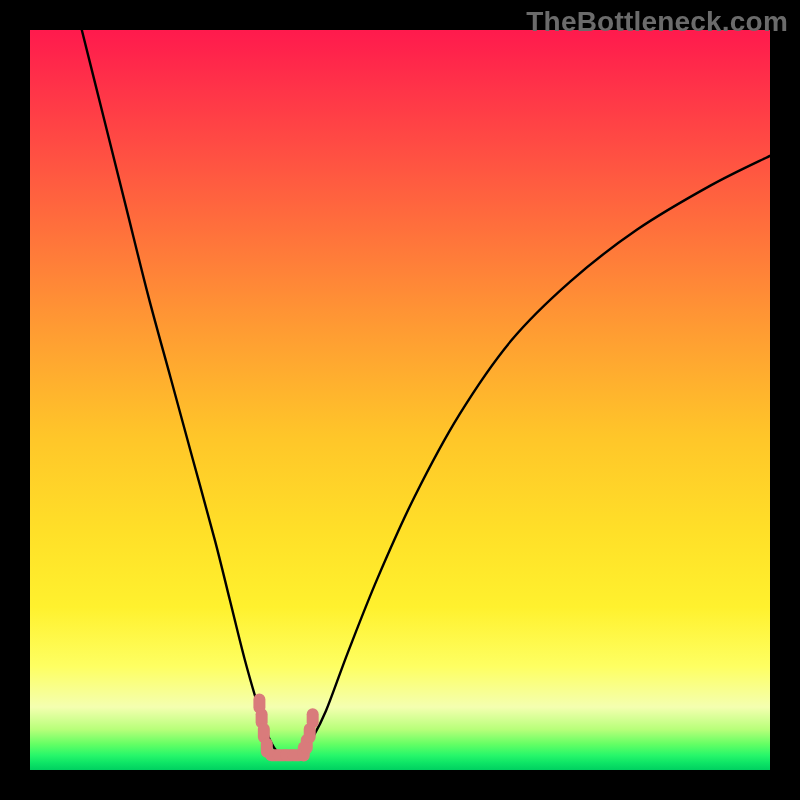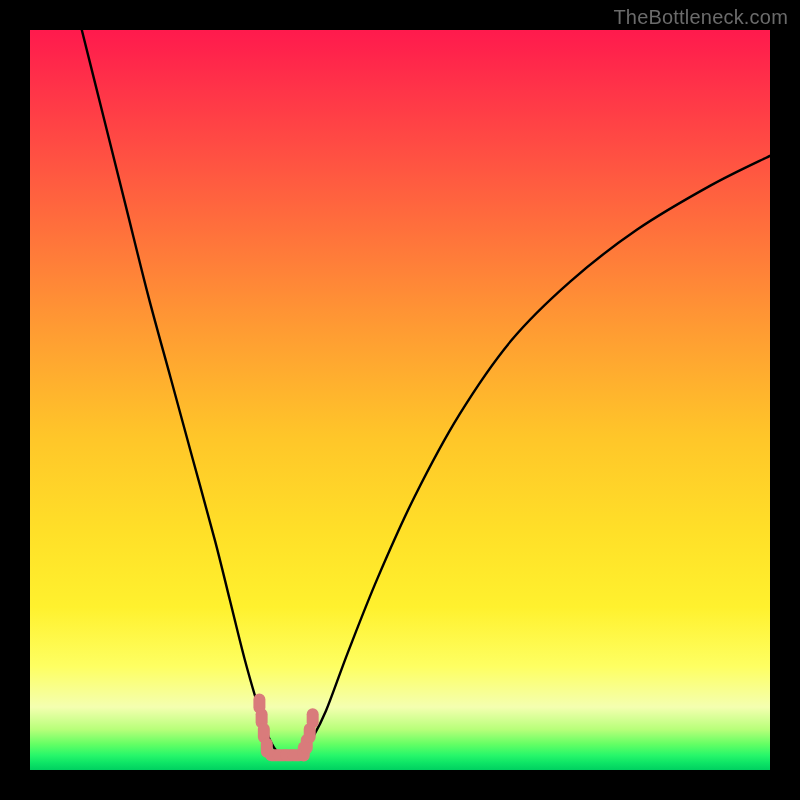--- a/index.html
+++ b/index.html
@@ -44,22 +44,22 @@
       #28f76a 98%,
       #0ee566 99%,
       #00d060 100%
     );
   }
   .watermark {
     position: absolute;
     top: 6px;
     right: 12px;
     color: #6b6b6b;
-    font-size: 20px;
-    font-weight: 400;
+    font-size: 28px;
+    font-weight: 700;
     letter-spacing: 0.2px;
     user-select: none;
   }
   svg.curve-layer {
     position: absolute;
     inset: 0;
   }
 </style>
 </head>
 <body>

